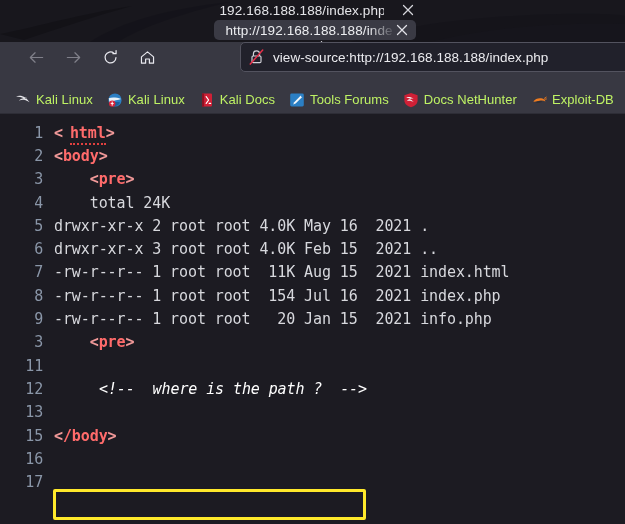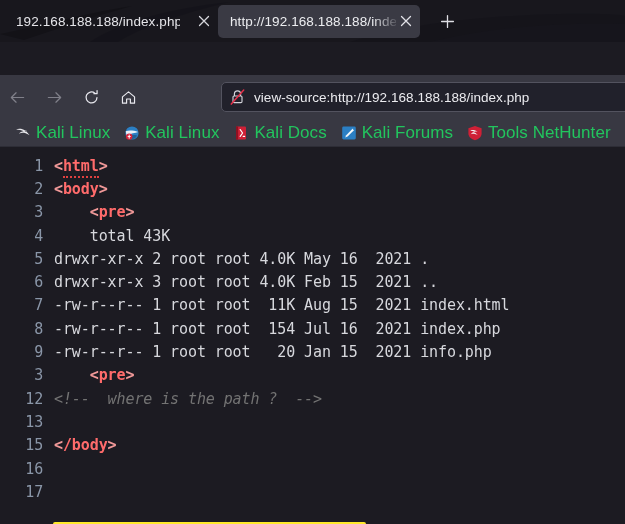--- a/index.html
+++ b/index.html
@@ -23,20 +23,21 @@
     position: absolute; inset: 0;
     pointer-events: none;
     opacity: .55;
   }
   .tabs {
     position: relative;
     display: flex;
     align-items: center;
     height: 42px;
     padding-left: 4px;
+    flex-direction: column;
   }
   .tab {
     position: relative;
     display: flex;
     align-items: center;
     height: 33px;
     border-radius: 5px;
     padding: 0 4px 0 12px;
     max-width: 220px;
   }
@@ -68,25 +69,24 @@
   .newtab {
     width: 26px; height: 26px;
     margin-left: 14px;
     display: flex; align-items: center; justify-content: center;
     border-radius: 4px;
   }
 
   
   .navbar {
     display: flex;
-    align-items: center;
+    align-items: flex-start;
     height: 44px;
     background: #383842;
-    padding-left: 0;
-    margin-top: 33px;
+    padding-left: 19px;
   }
   .navbtn {
     width: 34px; height: 30px;
     display: flex; align-items: center; justify-content: center;
     border-radius: 4px;
     margin-right: 3px;
     flex: none;
   }
   .navbtn.dim { opacity: .48; }
   .urlbar {
@@ -124,22 +124,22 @@
     display: flex;
     align-items: center;
     height: 22px;
     padding: 0 5px;
     border-radius: 3px;
     margin-right: 4px;
     flex: none;
   }
   .bm .fav { width: 16px; height: 16px; flex: none; margin-right: 5px; display: flex; align-items: center; justify-content: center; }
   .bm .bmlabel {
-    font-size: 17px;
-    color: #22c55e;
+    font-size: 13px;
+    color: #bef264;
     white-space: nowrap;
     letter-spacing: .05px;
   }
 
   
   .source {
     position: relative;
     background: #1c1b22;
     height: 410px;
     overflow: hidden;
@@ -161,22 +161,23 @@
     font-size: 15px;
     flex: none;
     letter-spacing: -.2px;
   }
   .lcode { color: #d7d8dd; font-size: 15px; letter-spacing: -.1px; }
   .tag { color: #ff6b6b; font-weight: bold; }
   .punc { color: #f19999; font-weight: bold; }
   .sp-err {
     border-bottom: 2px dotted #e0403f;
     padding-bottom: 1px;
-  }
-  .comment { color: #737373; font-style: italic; }
+    margin-left: 7px;
+  }
+  .comment { color: #ffffff; font-style: italic; margin-left: 45px; }
 
   .hl-box {
     position: absolute;
     left: 53px;
     top: 375px;
     width: 313px;
     height: 31px;
     border: 3px solid #ffe92b;
     border-radius: 2px;
     pointer-events: none;
@@ -302,58 +303,59 @@
     </div>
 
     <div class="bm">
       <span class="fav">
         <svg width="16" height="16" viewBox="0 0 16 16">
           <rect x="1.2" y="1.6" width="13.6" height="12.8" rx="1.4" fill="#2b7fc4"></rect>
           <path d="M11.8 3.6 L5.2 10.2 L4.2 12.6 L6.6 11.6 L13.2 5.0 Z" fill="#f4f8fb"></path>
           <path d="M11.8 3.6 L13.2 5.0" stroke="#2b7fc4" stroke-width="0.9"></path>
         </svg>
       </span>
-      <span class="bmlabel">Kali Forums</span>
+      <span class="bmlabel">Tools Forums</span>
     </div>
 
     <div class="bm">
       <span class="fav">
         <svg width="16" height="16" viewBox="0 0 16 16">
           <path d="M8 0.9 L14.6 3.3 L14.6 8.6 C14.6 12 11.6 14.4 8 15.3 C4.4 14.4 1.4 12 1.4 8.6 L1.4 3.3 Z" fill="#cf2036"></path>
           <path d="M3.2 5.4 C5.6 4.6 8.6 5.2 10.6 6.8 C9.2 6.4 7.4 6.4 6.2 7.2 C8 7.4 9.8 8.6 10.8 10.2 C8.8 8.8 5.8 8.2 3.8 9.2 C4.8 7.8 6.2 7.0 7.6 6.8 C6.2 5.9 4.6 5.5 3.2 5.4 Z" fill="#f2f2f5"></path>
         </svg>
       </span>
-      <span class="bmlabel">Tools NetHunter</span>
+      <span class="bmlabel">Docs NetHunter</span>
     </div>
 
     <div class="bm">
       <span class="fav">
         <svg width="16" height="16" viewBox="0 0 16 16">
           <path d="M2.2 9.6 C4.2 6.8 8 5.6 11.4 6.6 C13 7.1 14.2 8.2 14.4 9.4 C12.6 8.4 10.4 8.2 8.4 8.8 C6.4 9.3 4.2 10 2.2 9.6 Z" fill="#f07c1f"></path>
           <path d="M4.6 10.2 C6.6 9.2 9.2 8.9 11.4 9.6 C9.8 10.8 7.0 11.2 4.6 10.2 Z" fill="#2b2b33"></path>
           <path d="M13.6 6.2 L15.2 5.2 M13.8 7.2 L15.4 7.0" stroke="#f07c1f" stroke-width="0.9" stroke-linecap="round"></path>
         </svg>
       </span>
       <span class="bmlabel">Exploit-DB</span>
     </div>
 
   </div>
 
   <div class="source">
     <div id="src-lines">
         <div class="srcline"><span class="lnum">1</span><span class="lcode"><span class="punc">&lt;</span><span class="tag sp-err">html</span><span class="punc">&gt;</span></span></div>
         <div class="srcline"><span class="lnum">2</span><span class="lcode"><span class="punc">&lt;</span><span class="tag">body</span><span class="punc">&gt;</span></span></div>
         <div class="srcline"><span class="lnum">3</span><span class="lcode"><span>    </span><span class="punc">&lt;</span><span class="tag">pre</span><span class="punc">&gt;</span></span></div>
-        <div class="srcline"><span class="lnum">4</span><span class="lcode"><span>    total 43K</span></span></div>
+        <div class="srcline"><span class="lnum">4</span><span class="lcode"><span>    total 24K</span></span></div>
         <div class="srcline"><span class="lnum">5</span><span class="lcode"><span>drwxr-xr-x 2 root root 4.0K May 16  2021 .</span></span></div>
         <div class="srcline"><span class="lnum">6</span><span class="lcode"><span>drwxr-xr-x 3 root root 4.0K Feb 15  2021 ..</span></span></div>
         <div class="srcline"><span class="lnum">7</span><span class="lcode"><span>-rw-r--r-- 1 root root  11K Aug 15  2021 index.html</span></span></div>
         <div class="srcline"><span class="lnum">8</span><span class="lcode"><span>-rw-r--r-- 1 root root  154 Jul 16  2021 index.php</span></span></div>
         <div class="srcline"><span class="lnum">9</span><span class="lcode"><span>-rw-r--r-- 1 root root   20 Jan 15  2021 info.php</span></span></div>
         <div class="srcline"><span class="lnum">3</span><span class="lcode"><span>    </span><span class="punc">&lt;</span><span class="tag">pre</span><span class="punc">&gt;</span></span></div>
+        <div class="srcline"><span class="lnum">11</span><span class="lcode"></span></div>
         <div class="srcline"><span class="lnum">12</span><span class="lcode"><span class="comment">&lt;!--  where is the path ?  --&gt;</span></span></div>
         <div class="srcline"><span class="lnum">13</span><span class="lcode"></span></div>
         <div class="srcline"><span class="lnum">15</span><span class="lcode"><span class="punc">&lt;</span><span class="tag">/body</span><span class="punc">&gt;</span></span></div>
         <div class="srcline"><span class="lnum">16</span><span class="lcode"></span></div>
         <div class="srcline"><span class="lnum">17</span><span class="lcode"></span></div>
       </div>
     <div class="hl-box"></div>
   </div>
 
 </div>

